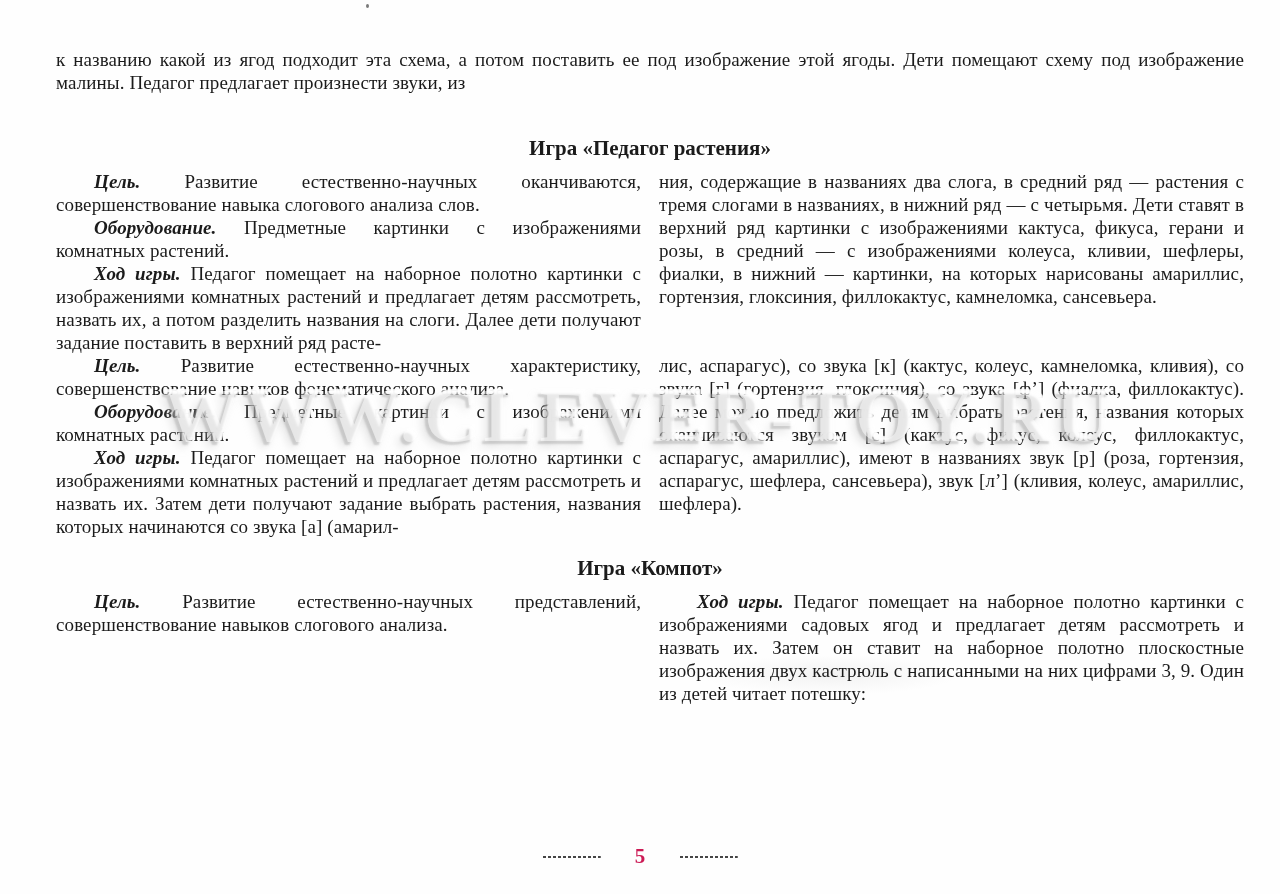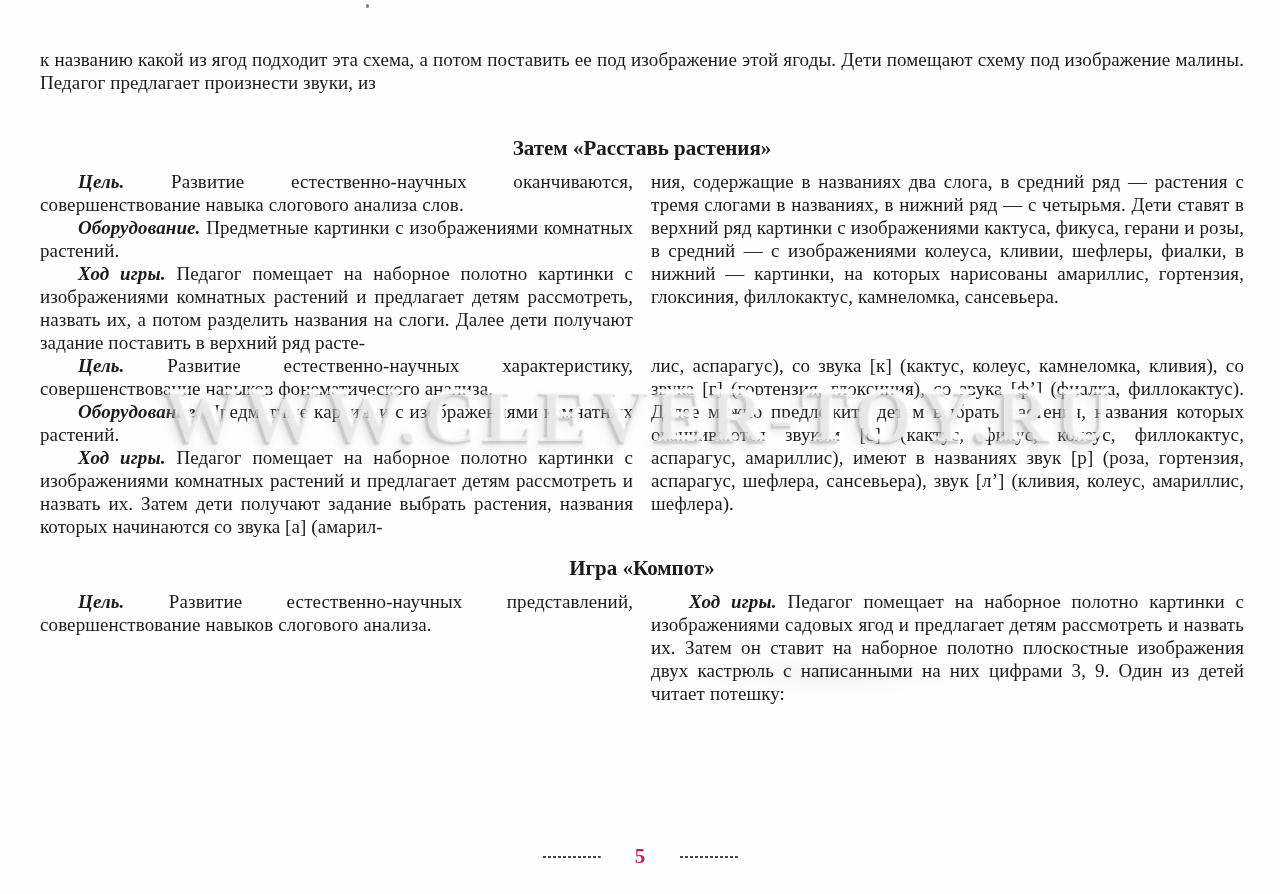--- a/index.html
+++ b/index.html
@@ -11,21 +11,21 @@
     position: relative;
     width: 1280px;
     height: 894px;
     background: #fefefe;
     overflow: hidden;
     font-family: "Liberation Serif", "DejaVu Serif", serif;
     color: #1b1b1b;
   }
   .content {
     position: absolute;
-    left: 40px;
+    left: 56px;
     right: 36px;
     top: 48px;
   }
   .row {
     display: flex;
     gap: 18px;
   }
   .col {
     flex: 1 1 0;
     min-width: 0;
@@ -122,21 +122,21 @@
   <div class="smudge"></div>
 
   <div class="content">
 
     <div class="row">
       <div class="col">
         <p class="para flush">к названию какой из ягод подходит эта схема, а потом поставить ее под изображение этой ягоды. Дети помещают схему под изображение малины. Педагог предлагает произнести звуки, из</p>
       </div>
     </div>
 
-    <h2 class="game-title first">Затем «Расставь растения»</h2>
+    <h2 class="game-title first">Игра «Педагог растения»</h2>
     <div class="row">
       <div class="col">
         <p class="para"><span class="lead">Цель.</span><span> Развитие естественно-научных оканчиваются, совершенствование навыка слогового анализа слов.</span></p>
         <p class="para"><span class="lead">Оборудование.</span><span> Предметные картинки с изображениями комнатных растений.</span></p>
         <p class="para"><span class="lead">Ход игры.</span><span> Педагог помещает на наборное полотно картинки с изображениями комнатных растений и предлагает детям рассмотреть, назвать их, а потом разделить названия на слоги. Далее дети получают задание поставить в верхний ряд расте-</span></p>
       </div>
       <div class="col">
         <p class="para flush">ния, содержащие в названиях два слога, в средний ряд — растения с тремя слогами в названиях, в нижний ряд — с четырьмя. Дети ставят в верхний ряд картинки с изображениями кактуса, фикуса, герани и розы, в средний — с изображениями колеуса, кливии, шефлеры, фиалки, в нижний — картинки, на которых нарисованы амариллис, гортензия, глоксиния, филлокактус, камнеломка, сансевьера.</p>
       </div>
     </div>

